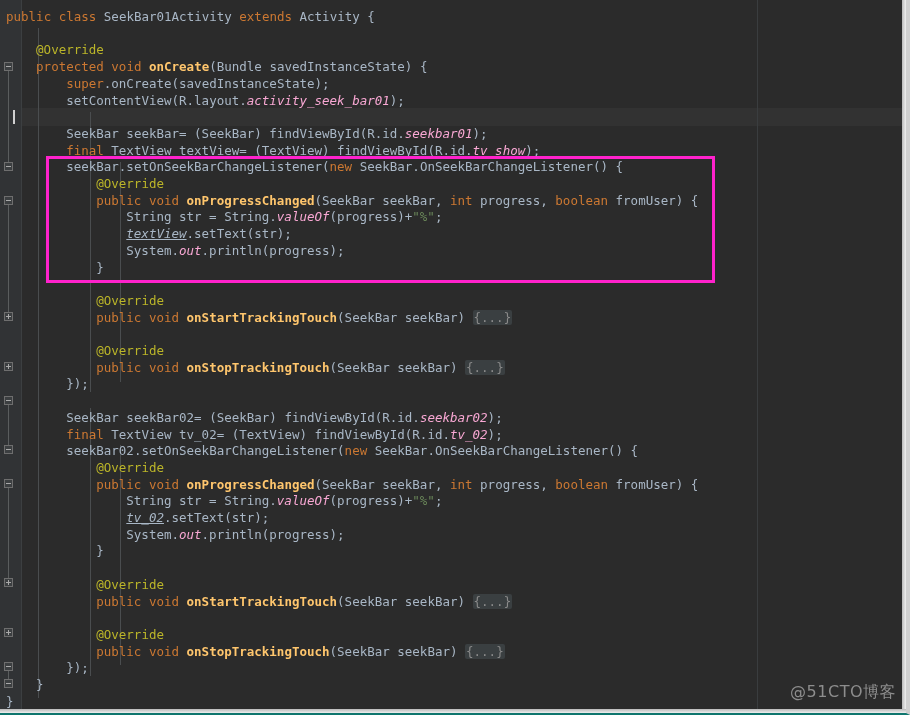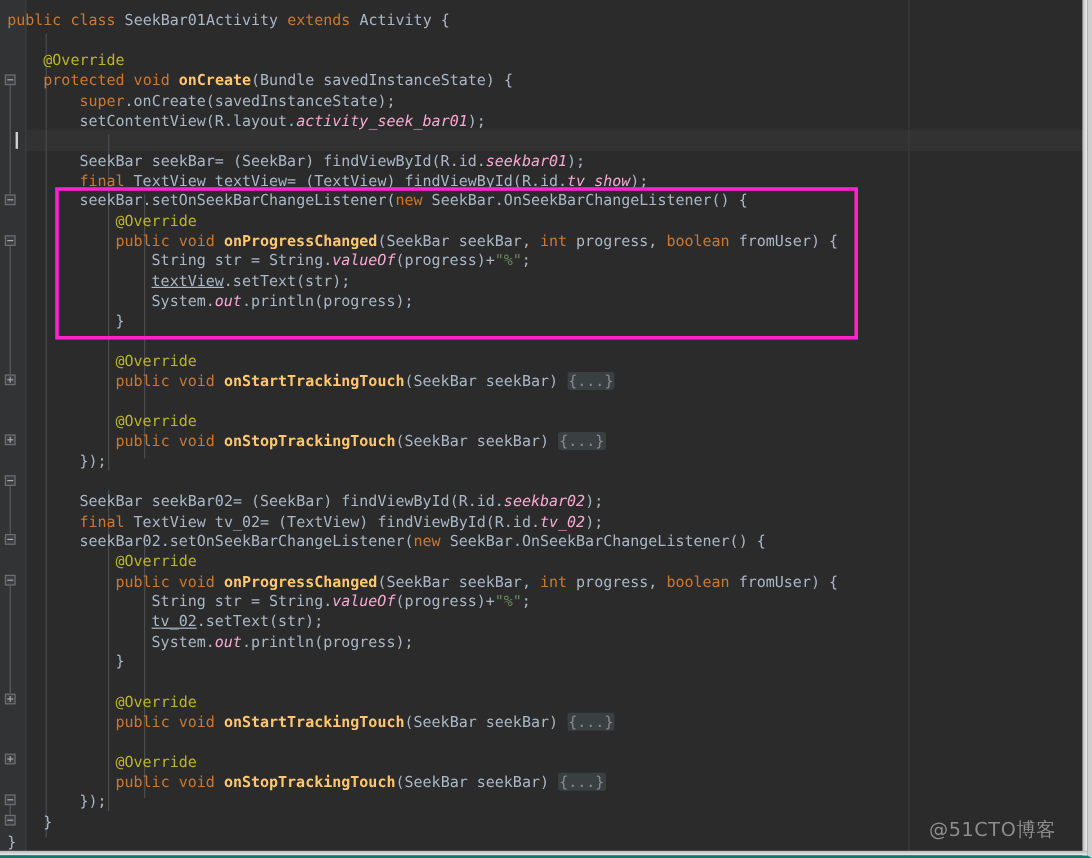--- a/index.html
+++ b/index.html
@@ -132,21 +132,21 @@
     font-size: 12.5px;
   }
 
   
   .kw   { color: #cc7832; }           
   .pln  { color: #a9b7c6; }           
   .ann  { color: #bbb529; }           
   .mth  { color: #ffc66d; font-weight: bold; } 
   .fld  { color: #f9a8d4; font-style: italic; }
   .str  { color: #6a8759; }
-  .und  { color: #a9b7c6; text-decoration: underline; } 
+  .und  { color: #a9b7c6; text-decoration: underline; font-style: italic; } 
 
   
   .fold {
     color: #8a8a8a;
     background: #3a3f41;
     border-radius: 2px;
     padding: 0 1px;
   }
 
   
@@ -158,21 +158,21 @@
     height: 127px;
     border: 3px solid #ff22cc;
     box-sizing: border-box;
     z-index: 7;
     pointer-events: none;
   }
 
   
   #watermark {
     position: absolute;
-    right: 26px;
+    right: 10px;
     bottom: 10px;
     color: #8d8d8d;
     font-family: "DejaVu Sans", sans-serif;
     font-size: 16px;
     letter-spacing: 0.5px;
     z-index: 8;
   }
 
   
   #shadow-r {

